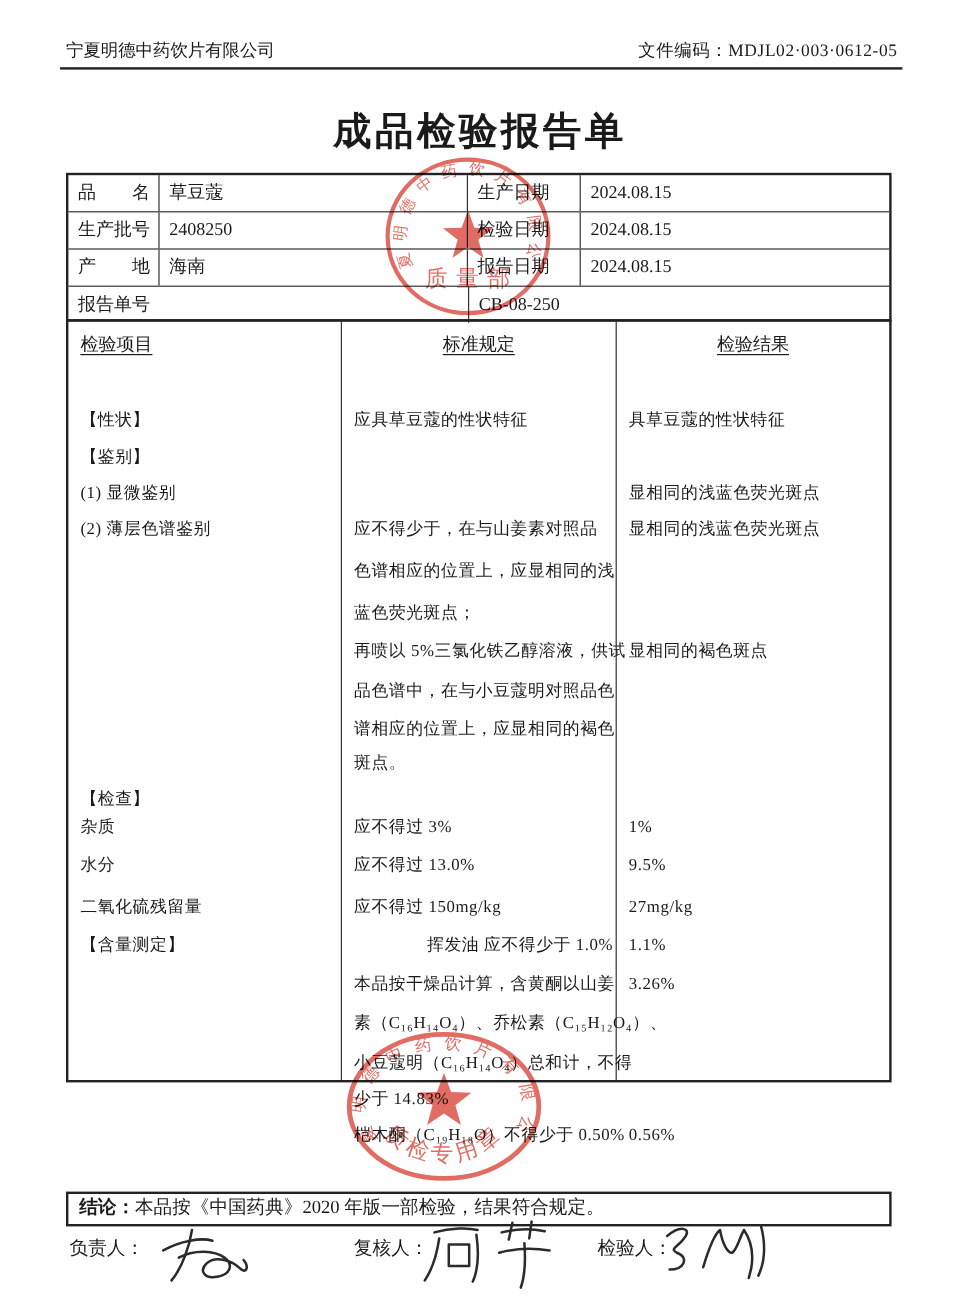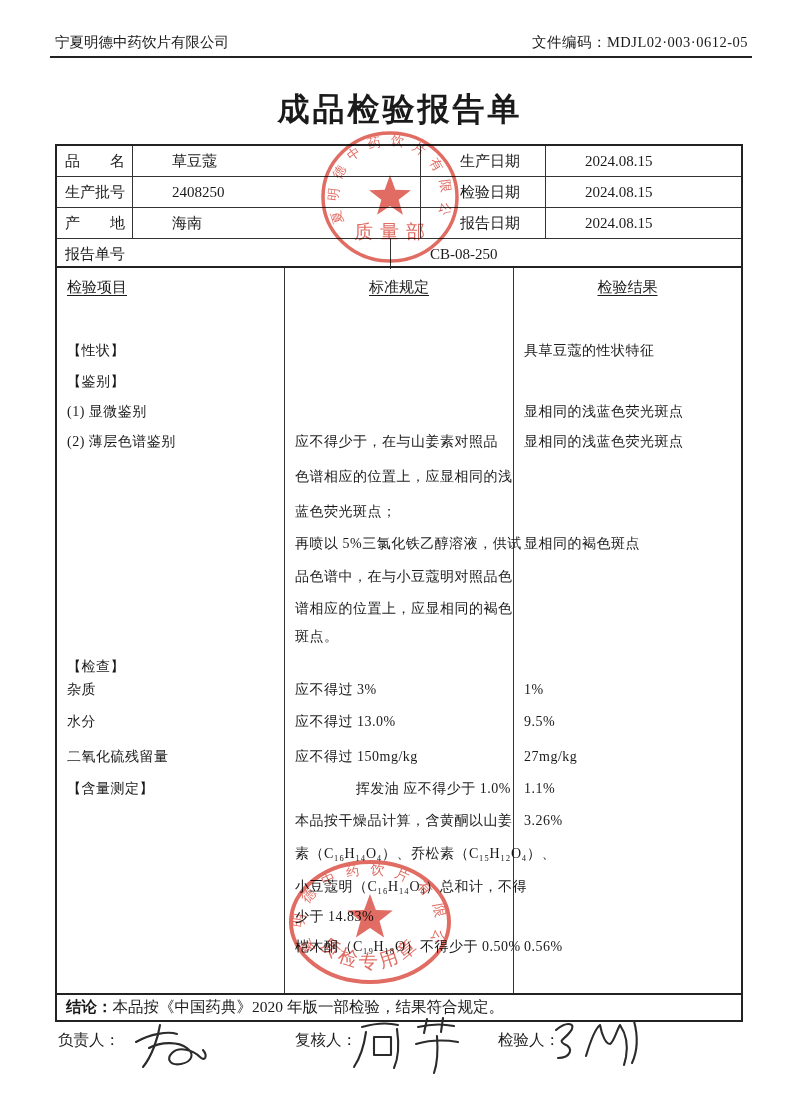--- a/index.html
+++ b/index.html
@@ -10,28 +10,28 @@
   }
   .abs{position:absolute;}
   
   #hdr-company{left:55px;top:33px;font-size:14.5px;}
   #hdr-code{right:52px;top:33px;font-size:14.5px;letter-spacing:.5px;}
   #hdr-line{left:50px;top:56px;width:702px;height:2px;background:#222;}
   
   #title{left:0;top:88px;width:800px;text-align:center;font-size:32px;font-weight:bold;letter-spacing:3px;}
   
   #info-table{left:55px;top:144px;width:688px;height:124px;border:2px solid #222;box-sizing:border-box;font-size:15px;}
-  .irow{display:flex;height:30px;line-height:30px;border-bottom:1px solid #333;gap:31px;}
+  .irow{display:flex;height:30px;line-height:30px;border-bottom:1px solid #333;}
   .irow:last-child{border-bottom:none;flex:1;height:auto;}
   .icell{padding:0 8px;box-sizing:border-box;border-right:1px solid #333;white-space:nowrap;overflow:hidden;}
   .icell:last-child{border-right:none;flex:1;}
   .w1{width:76px;} .w2{width:257px;} .w3{width:94px;}
   .lblwide{width:334px;}
   
-  #main-table{left:55px;top:266px;width:688px;height:729px;border:2px solid #222;box-sizing:border-box;display:flex;}
+  #main-table{left:55px;top:266px;width:688px;height:636px;border:2px solid #222;box-sizing:border-box;display:flex;}
   .mcol{position:relative;height:100%;box-sizing:border-box;border-right:1px solid #333;}
   .mcol:last-child{border-right:none;flex:1;}
   .c1{width:228px;} .c2{width:229px;}
   .mhead{position:absolute;top:10px;left:0;right:0;text-align:center;font-size:15px;text-decoration:underline;text-underline-offset:3px;}
   .mhead.left{text-align:left;padding-left:10px;}
   .lines{position:absolute;left:0;top:0;right:0;bottom:0;}
   .bline{position:absolute;left:10px;right:2px;font-size:14px;letter-spacing:.5px;white-space:nowrap;line-height:22px;}
   
   #conclusion{left:55px;top:993px;width:688px;height:29px;border:2px solid #222;box-sizing:border-box;line-height:24px;padding-left:9px;font-size:15.5px;white-space:nowrap;}
   #conclusion .c-label{font-weight:bold;}
@@ -88,20 +88,21 @@
         <span class="bline" style="top: 388px;">【检查】</span>
         <span class="bline" style="top: 411px;">杂质</span>
         <span class="bline" style="top: 443px;">水分</span>
         <span class="bline" style="top: 478px;">二氧化硫残留量</span>
         <span class="bline" style="top: 510px;">【含量测定】</span>
       </div>
   </div>
   <div class="mcol c2">
     <div class="mhead">标准规定</div>
     <div class="lines">
+        <span class="bline" style="top: 72px;">应具草豆蔻的性状特征</span>
         <span class="bline" style="top: 163px;">应不得少于，在与山姜素对照品</span>
         <span class="bline" style="top: 198px;">色谱相应的位置上，应显相同的浅</span>
         <span class="bline" style="top: 233px;">蓝色荧光斑点；</span>
         <span class="bline" style="top: 265px;">再喷以 5%三氯化铁乙醇溶液，供试</span>
         <span class="bline" style="top: 298px;">品色谱中，在与小豆蔻明对照品色</span>
         <span class="bline" style="top: 330px;">谱相应的位置上，应显相同的褐色</span>
         <span class="bline" style="top: 358px;">斑点。</span>
         <span class="bline" style="top: 411px;">应不得过 3%</span>
         <span class="bline" style="top: 443px;">应不得过 13.0%</span>
         <span class="bline" style="top: 478px;">应不得过 150mg/kg</span>

